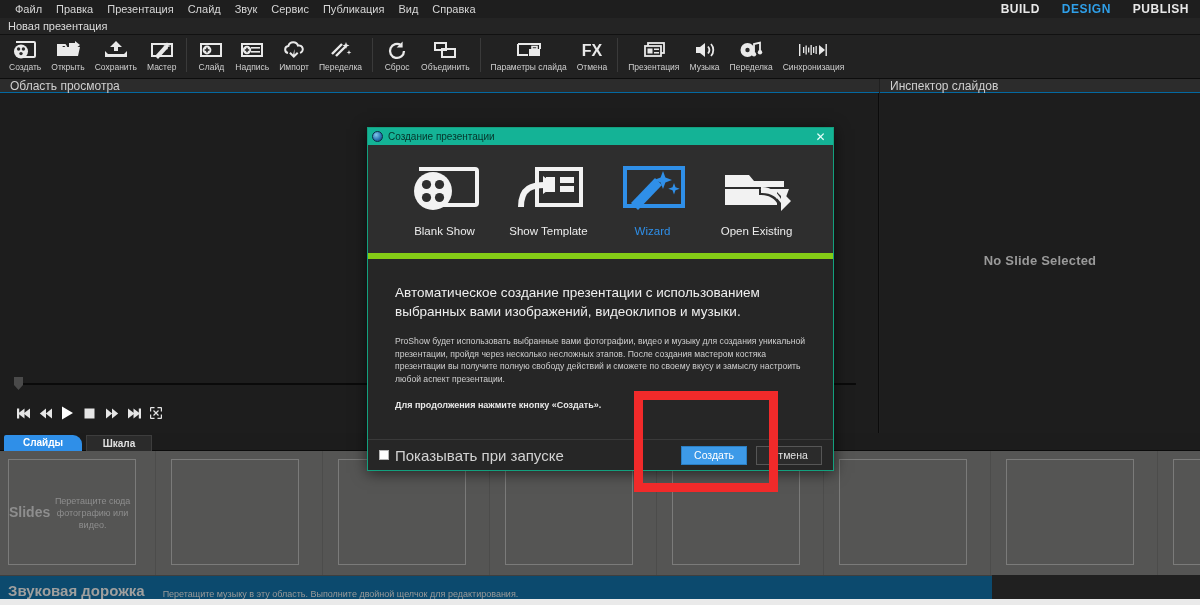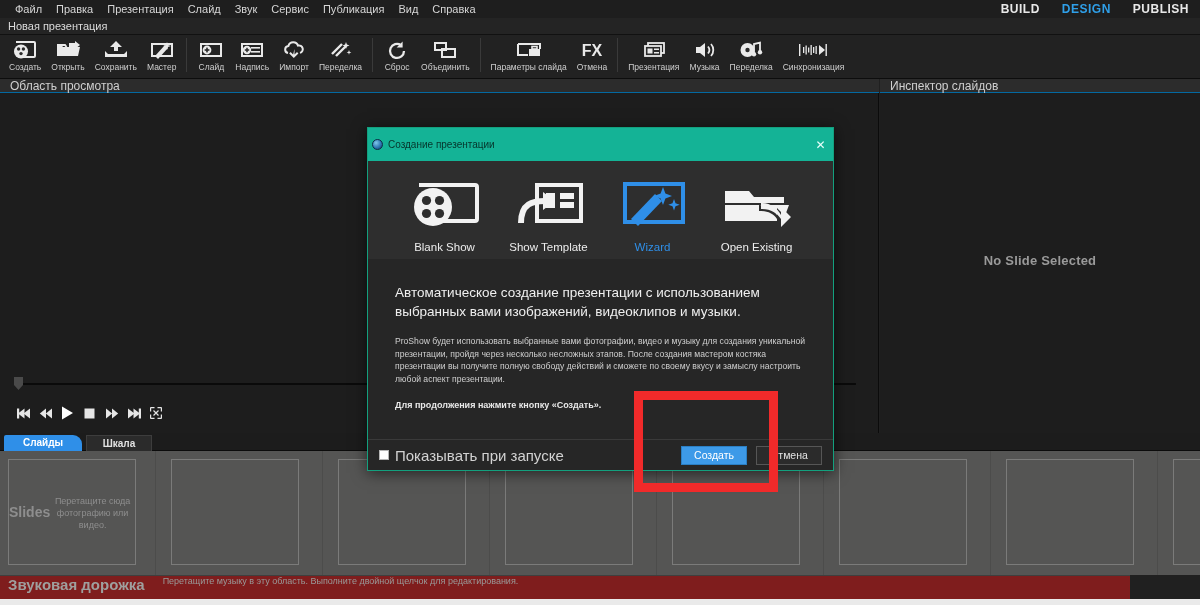--- a/index.html
+++ b/index.html
@@ -112,50 +112,50 @@
     position:absolute; top:8px; width:128px; height:106px;
     border:1px solid #7b7b7a; background:#555554;
   }
   .slidecell.first { display:flex; flex-direction:row; align-items:center; justify-content:center; }
   .dropTitle { color:#8e8e8e; font-size:14px; font-weight:bold; }
   .dropSub { color:#8e8e8e; font-size:9px; text-align:center; line-height:12px; margin-top:2px; }
   .celldiv { position:absolute; top:0; width:1px; height:124px; background:#4c4c4b; }
 
   
   .soundtrack {
-    position:absolute; left:0; top:575px; width:1130px; height:24px; background:#7f1d1d;
-    display:flex; align-items:flex-start; padding-left:8px; border-top:1px solid #3f3f3e;
+    position:absolute; left:0; top:575px; width:992px; height:24px; background:#0c4a6e;
+    display:flex; align-items:flex-end; padding-left:8px; border-top:1px solid #3f3f3e;
   }
   .stTitle { color:#9f9f9e; font-size:15px; font-weight:bold; }
   .stHint { color:#9a9a99; font-size:9px; margin-left:18px; }
   .statusbar { position:absolute; left:0; top:599px; width:1200px; height:6px; background:#eaeaea; }
 
   
   .dlg {
     position:absolute; left:367px; top:127px; width:467px; height:344px;
     background:#262626; border:1px solid #13a07e;
     box-shadow:0 2px 14px rgba(0,0,0,.6);
   }
   .dlgTitle {
-    height:33px; background:#14b396; display:flex; align-items:center; padding:0 4px;
+    height:17px; background:#14b396; display:flex; align-items:center; padding:0 4px;
     color:#0a2e28; font-size:10px;
   }
   .dlgTitle .ttext { color:#06342b; margin-left:5px; font-size:10px; }
   .dlgIconGlobe {
     width:11px; height:11px; border-radius:50%;
     background:radial-gradient(circle at 35% 32%, #7fc7ea 0%, #2f78b5 55%, #123a63 100%);
     border:1px solid #0c2c47; flex:0 0 auto;
   }
   .dlgClose {
     margin-left:auto; width:17px; height:17px; display:flex; align-items:center;
     justify-content:center; color:#e9fffb; font-size:12px; cursor:default;
   }
   .dlgIcons {
     height:114px; background:#2e2e2e; display:flex; align-items:flex-start;
-    justify-content:center; gap:12px; padding-top:12px; border-bottom:4px solid #84cc16;
+    justify-content:center; gap:12px; padding-top:12px; border-bottom:6px solid #84cc16;
   }
   .choice { width:92px; display:flex; flex-direction:column; align-items:center; cursor:default; }
   .choice .cico { height:62px; display:flex; align-items:center; justify-content:center; }
   .choice .clbl { font-size:11.5px; color:#ececec; margin-top:6px; }
   .choice.sel .clbl { color:#2f8fe8; }
   .dlgBody { position:absolute; left:0; top:131px; right:0; bottom:31px; background:#262626; padding:24px 27px 0 27px; }
   .dlgHead { color:#efefef; font-size:13.5px; line-height:19px; }
   .dlgPara { color:#cfcfcf; font-size:8.6px; line-height:12.5px; margin-top:14px; }
   .dlgBold { color:#e8e8e8; font-size:9px; font-weight:bold; margin-top:15px; }
   .dlgFooter {

